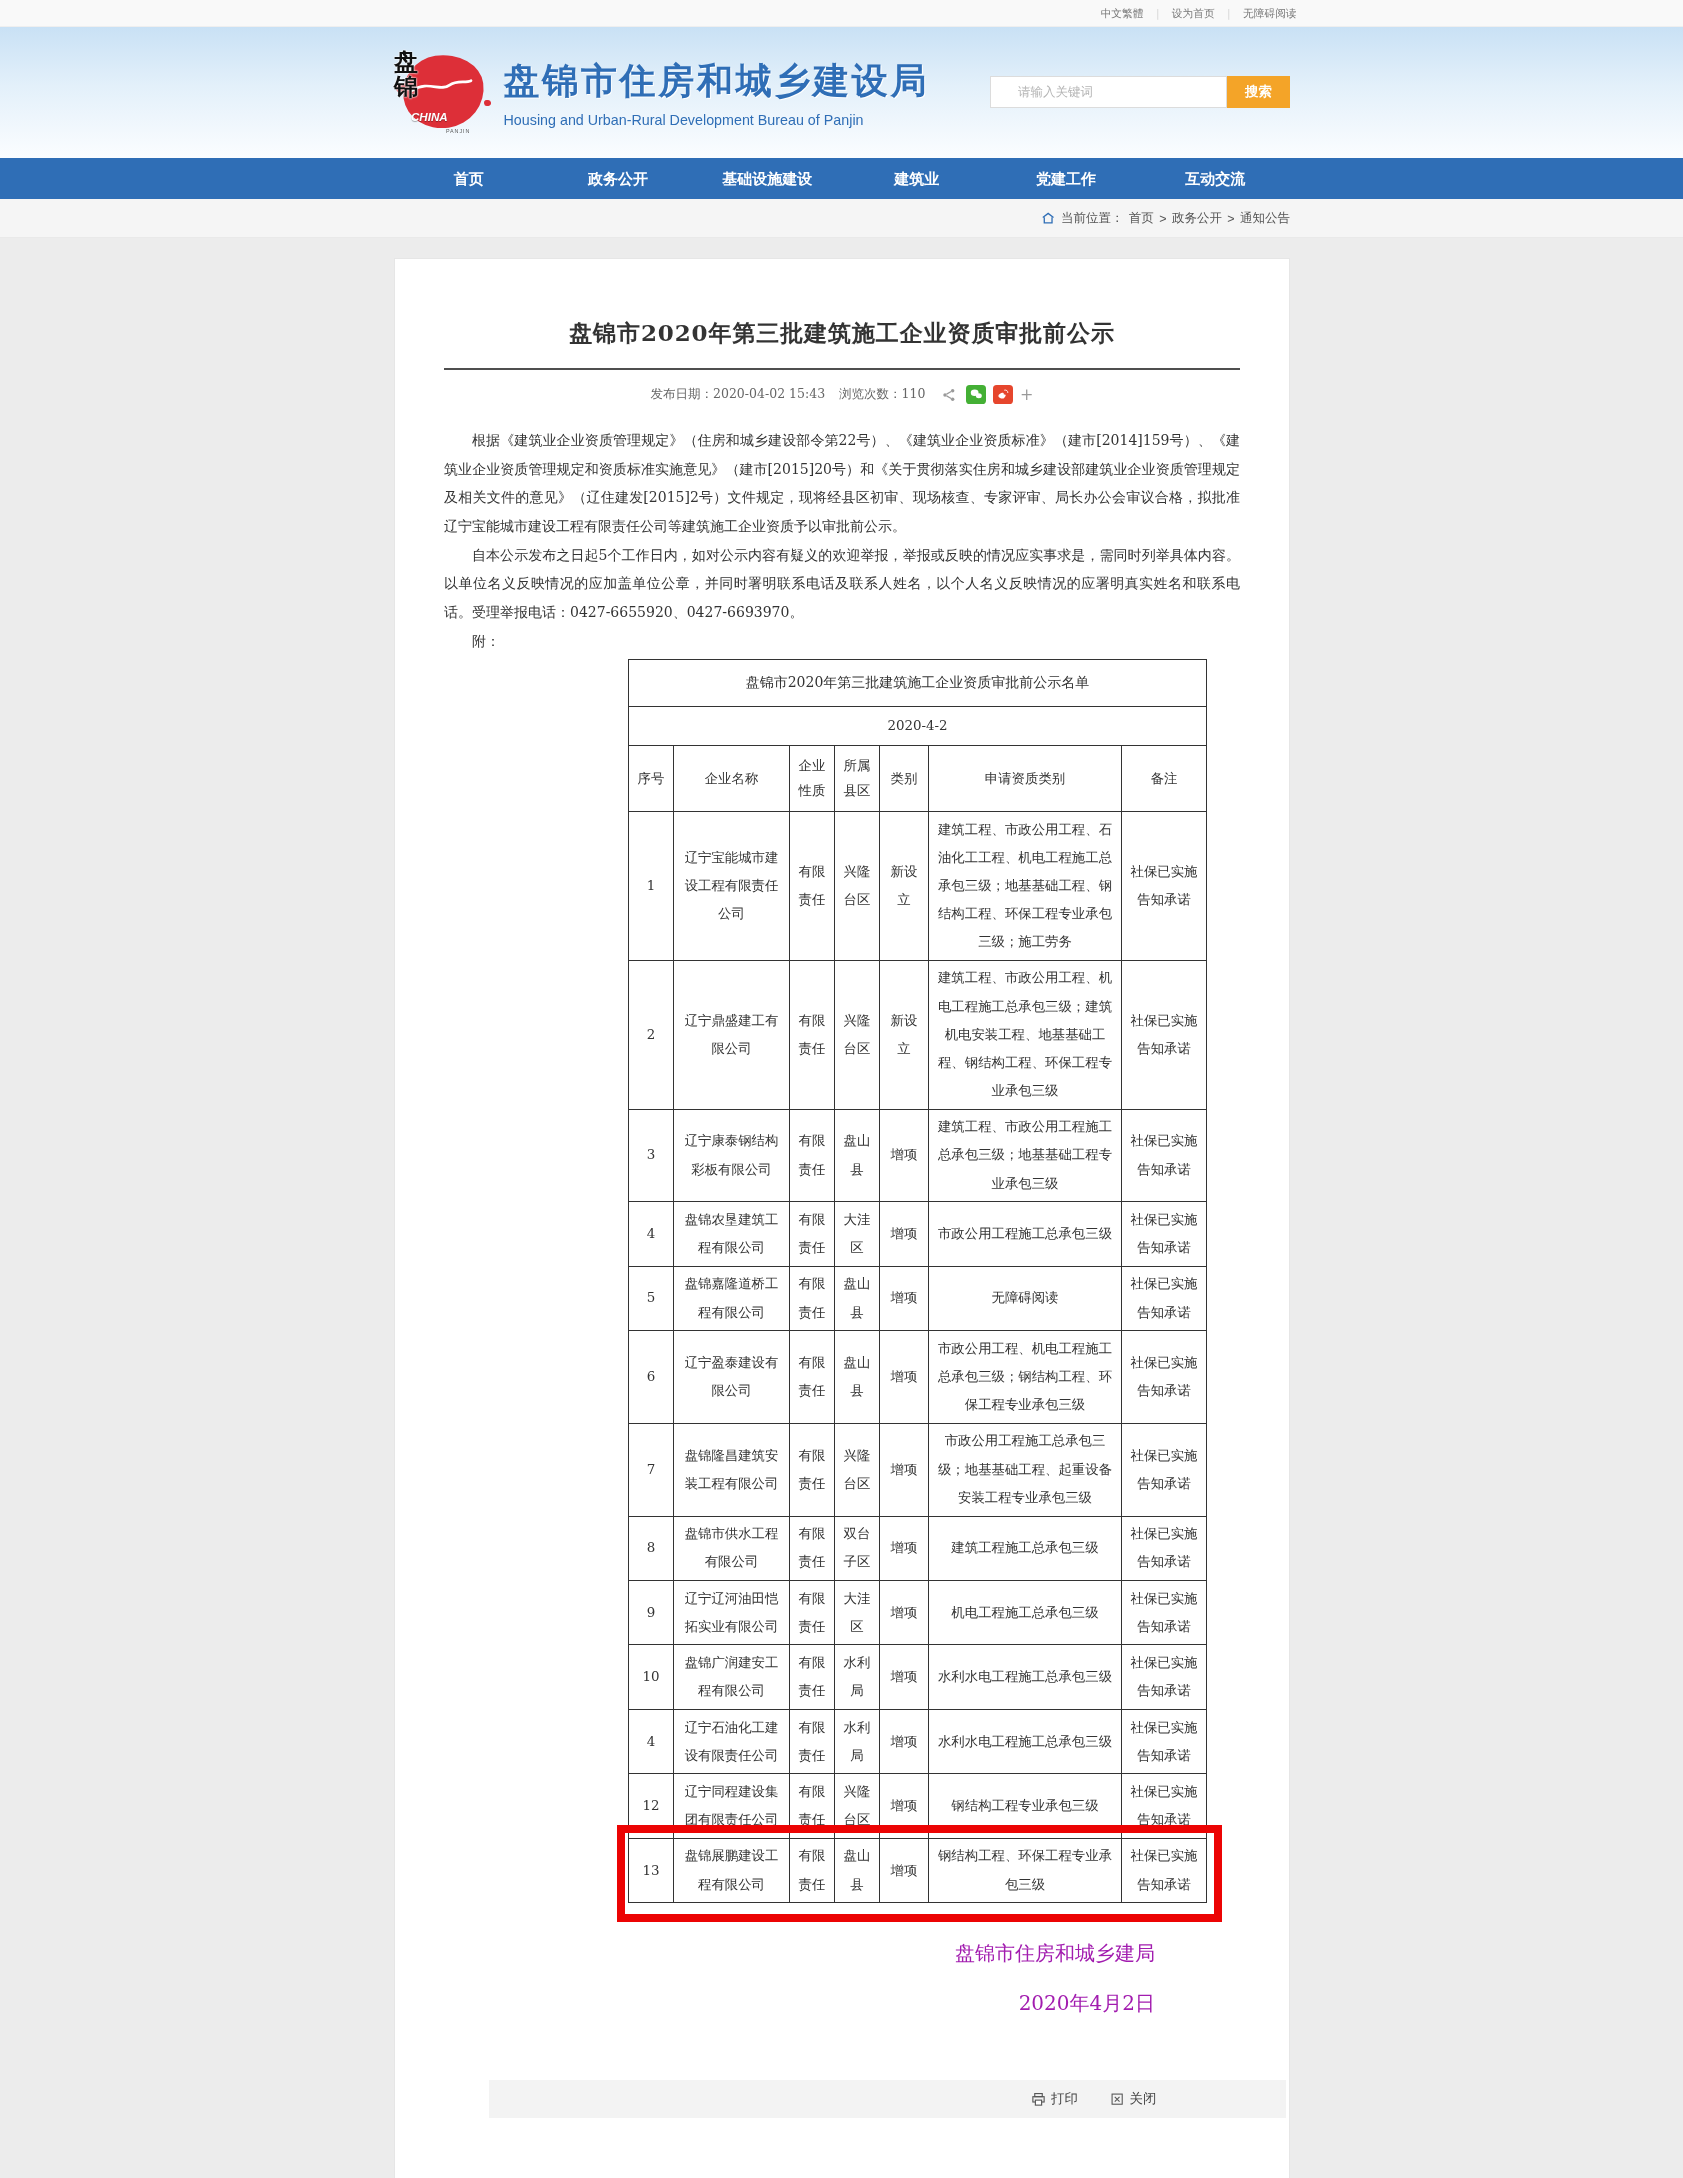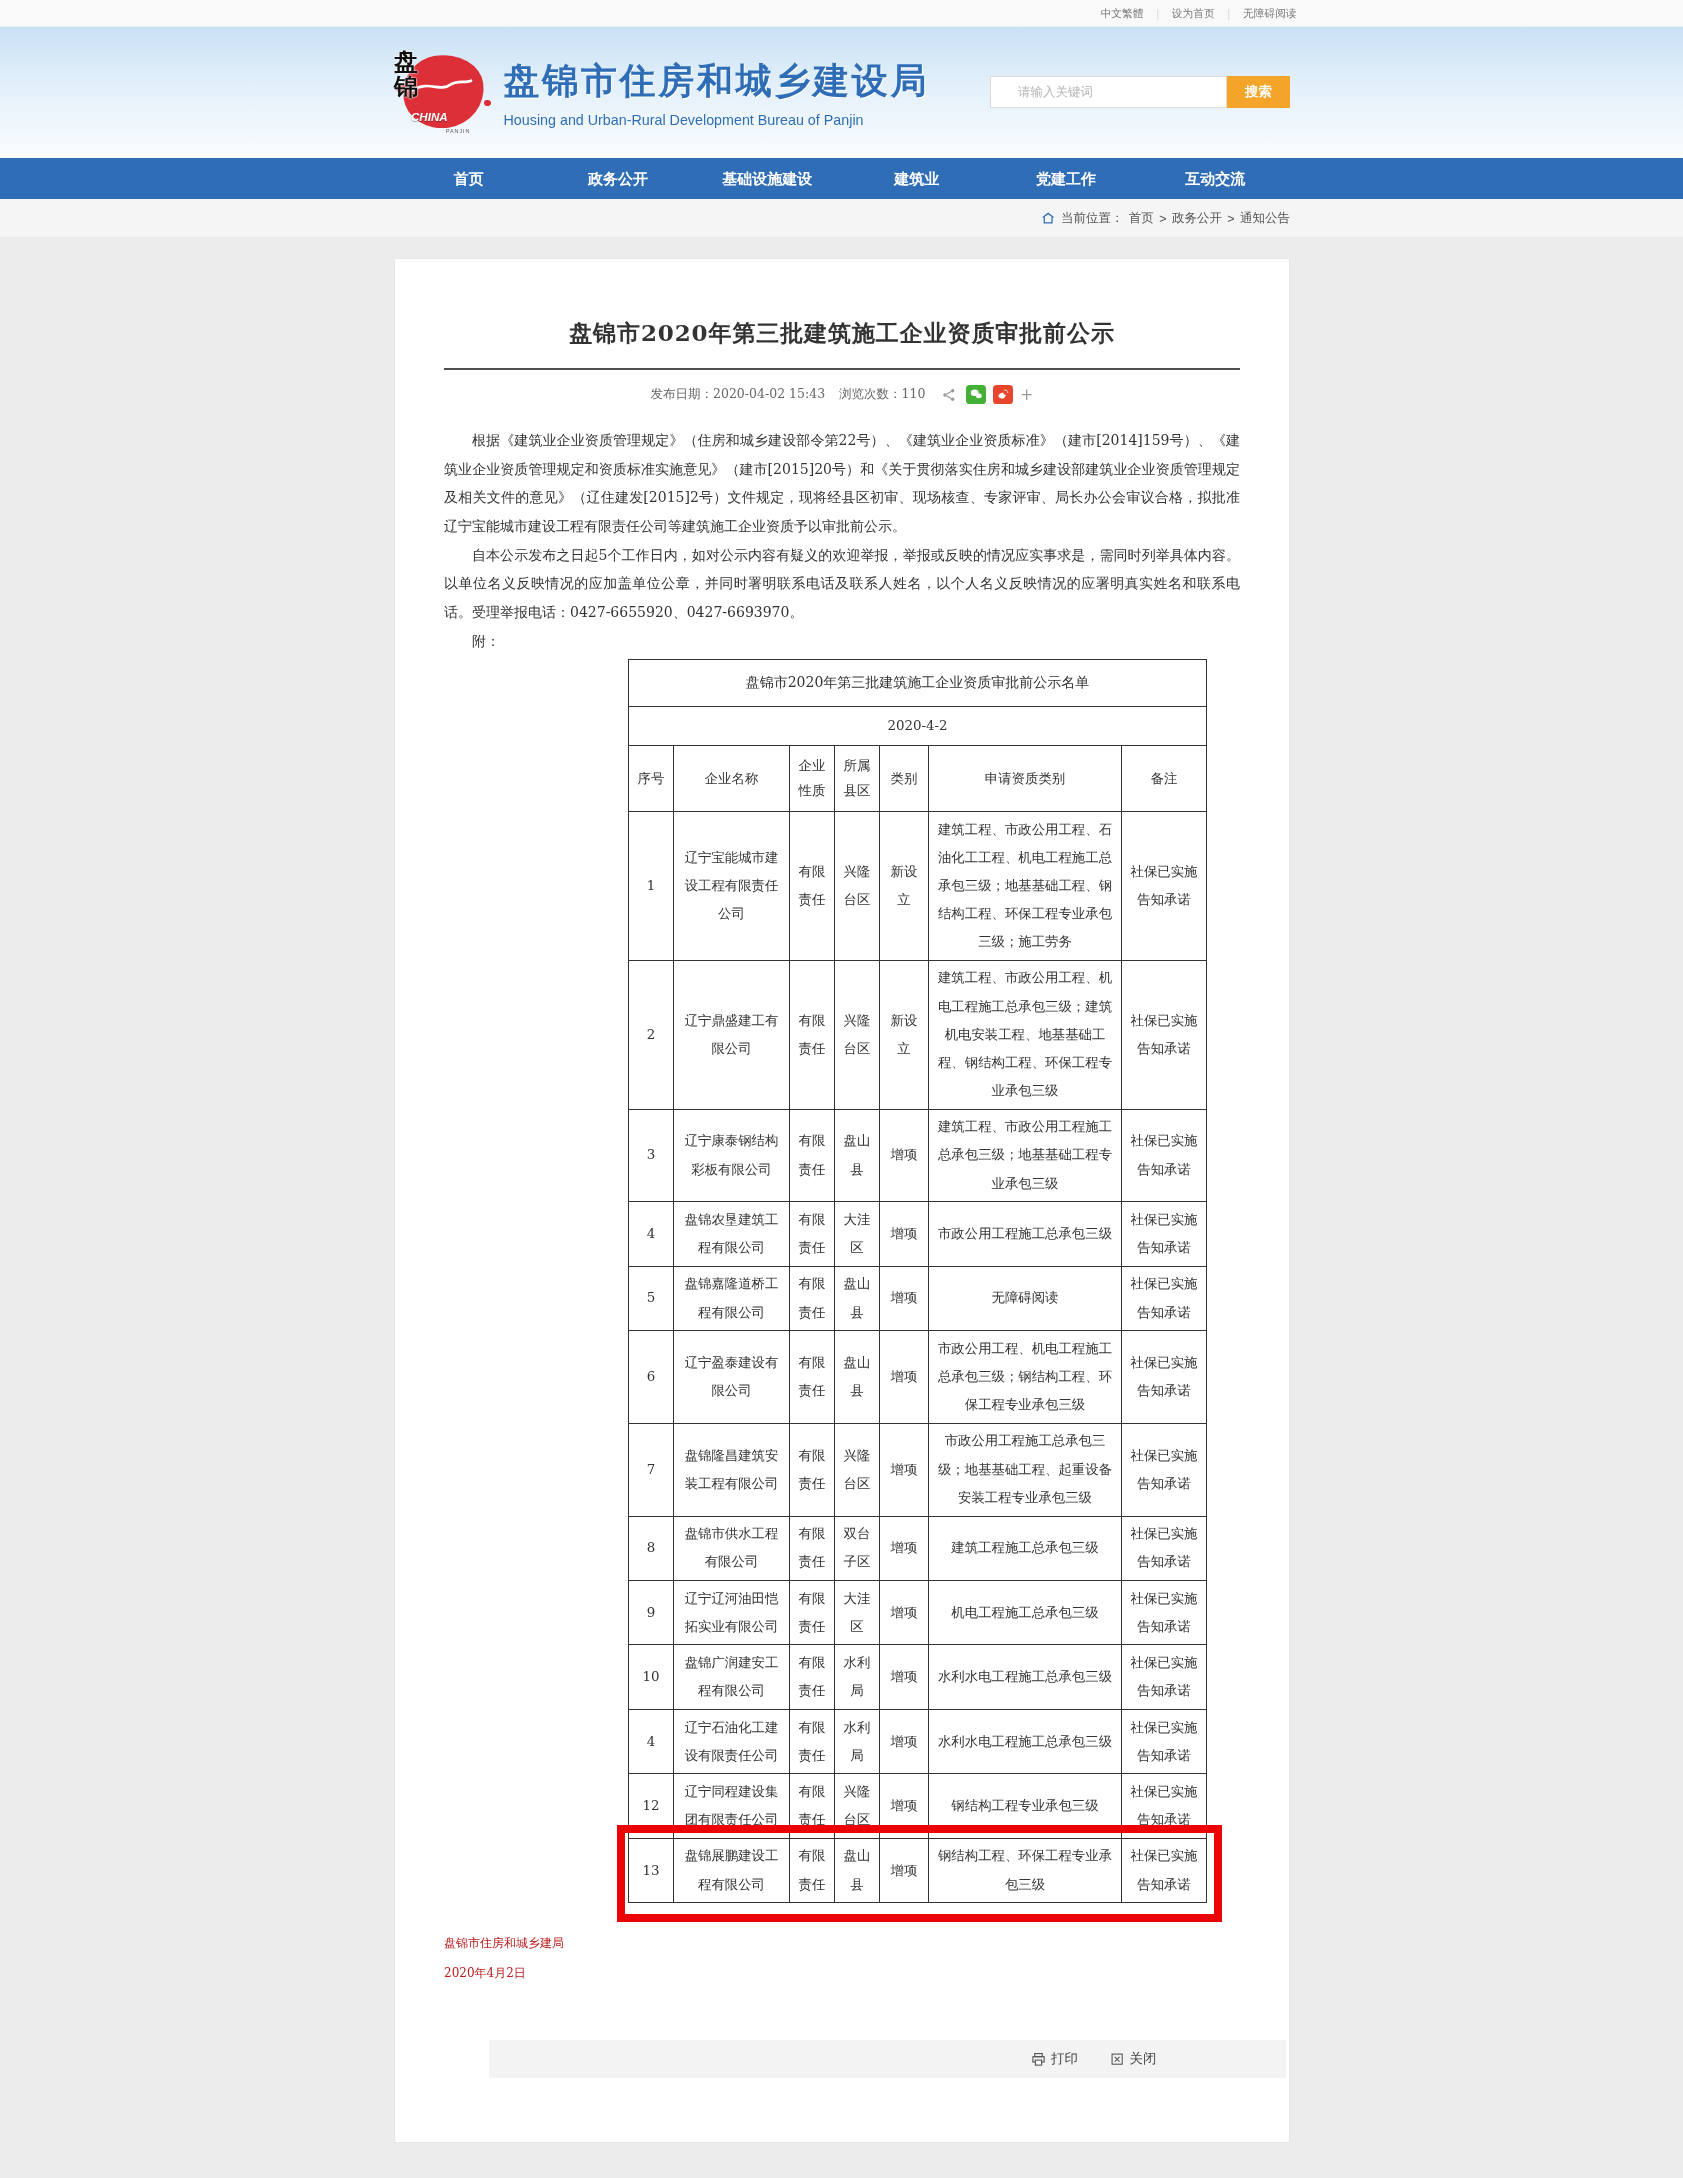--- a/index.html
+++ b/index.html
@@ -65,21 +65,21 @@
   
   .table-wrap { position:relative; width:578px; margin:3.6px 0 0 184px; }
   table.pub { border-collapse:collapse; width:578px; font-size:13.4px; color:#333; table-layout:fixed; }
   table.pub td, table.pub th { border:0.9px solid #333; padding:3.6px 5.4px; text-align:center; vertical-align:middle; line-height:2.1; font-weight:normal; word-break:break-all; }
   td.t-caption { height:47px; font-size:14px; }
   td.t-date { height:39px; text-align:right; padding-right:9px; }
   tr.t-head td { height:66px; line-height:1.9; }
   td.cell-left { text-align:left; }
   .highlight-box { position:absolute; left:-10.7px; bottom:-19px; width:605px; height:97px; border:8px solid #ec0404; pointer-events:none; }
 
-  .a-sign { margin:25px 85px 0 0; text-align:left; font-size:12px; line-height:2.5; color:#b91c1c; }
+  .a-sign { margin:25px 85px 0 0; text-align:right; font-size:20px; line-height:2.5; color:#a21caf; }
 
   .actions { height:38px; background:#f3f3f3; margin:52px 2.7px 0 94px; display:flex; align-items:center; justify-content:flex-end; gap:32px; padding-right:130px; }
   .action-btn { display:flex; align-items:center; gap:5.4px; font-size:13.4px; color:#444; cursor:pointer; }
 
   .prevnext { margin-top:45px; border-top:0.9px solid #ececec; padding:19.7px 49px 0; font-size:13.4px; color:#333; }
   .prevnext a { color:#333; text-decoration:none; cursor:pointer; }
 </style>
 </head>
 <body>
 

